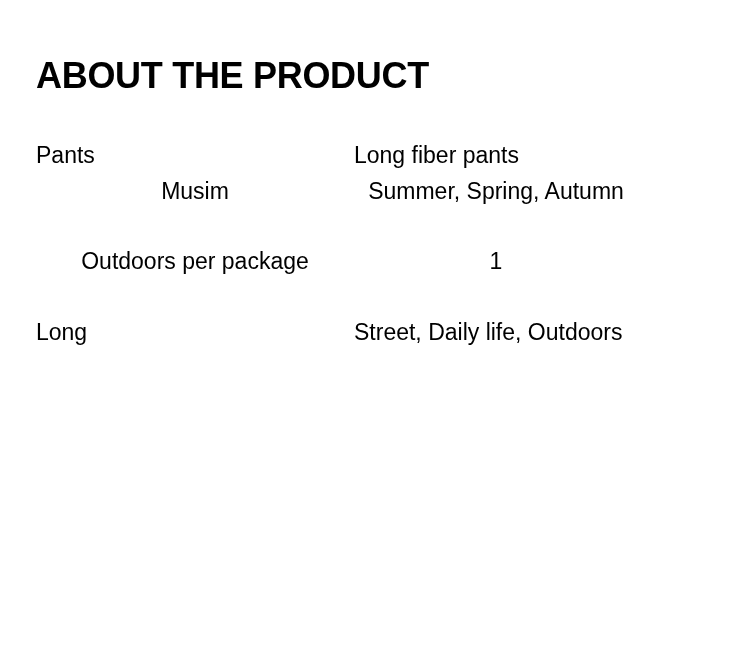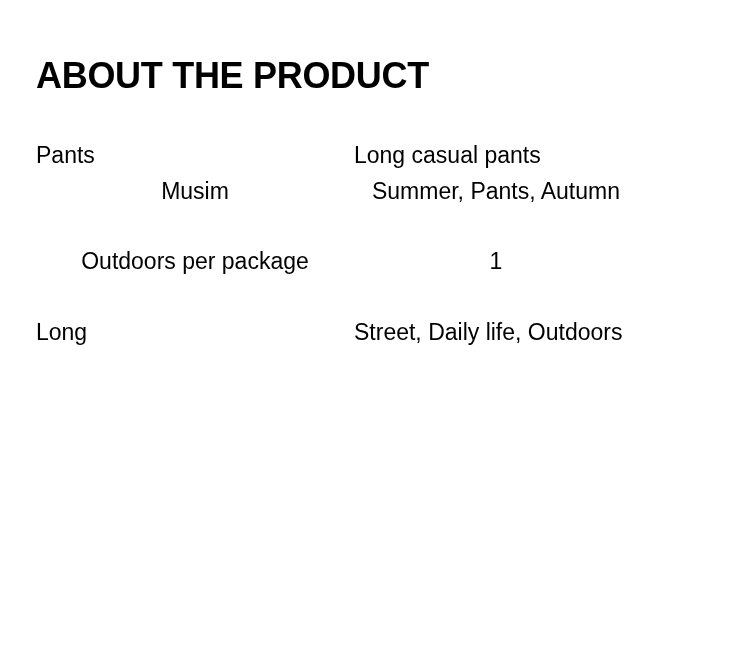--- a/index.html
+++ b/index.html
@@ -68,26 +68,26 @@
 
 <div class="sheet">
 
   <h1 class="page-title">ABOUT THE PRODUCT</h1>
 
   <table class="spec-table">
     <tbody>
 
       <tr class="spec-row gap-tight">
         <td class="spec-label">Pants</td>
-        <td class="spec-value">Long casual pants</td>
+        <td class="spec-value">Long fiber pants</td>
       </tr>
 
       <tr class="spec-row gap-wide">
         <td class="spec-label">Musim</td>
-        <td class="spec-value">Summer, Pants, Autumn</td>
+        <td class="spec-value">Summer, Spring, Autumn</td>
       </tr>
 
       <tr class="spec-row gap-wide">
         <td class="spec-label">Outdoors per package</td>
         <td class="spec-value">1</td>
       </tr>
 
 
       <tr class="spec-row gap-last">
         <td class="spec-label">Long</td>

